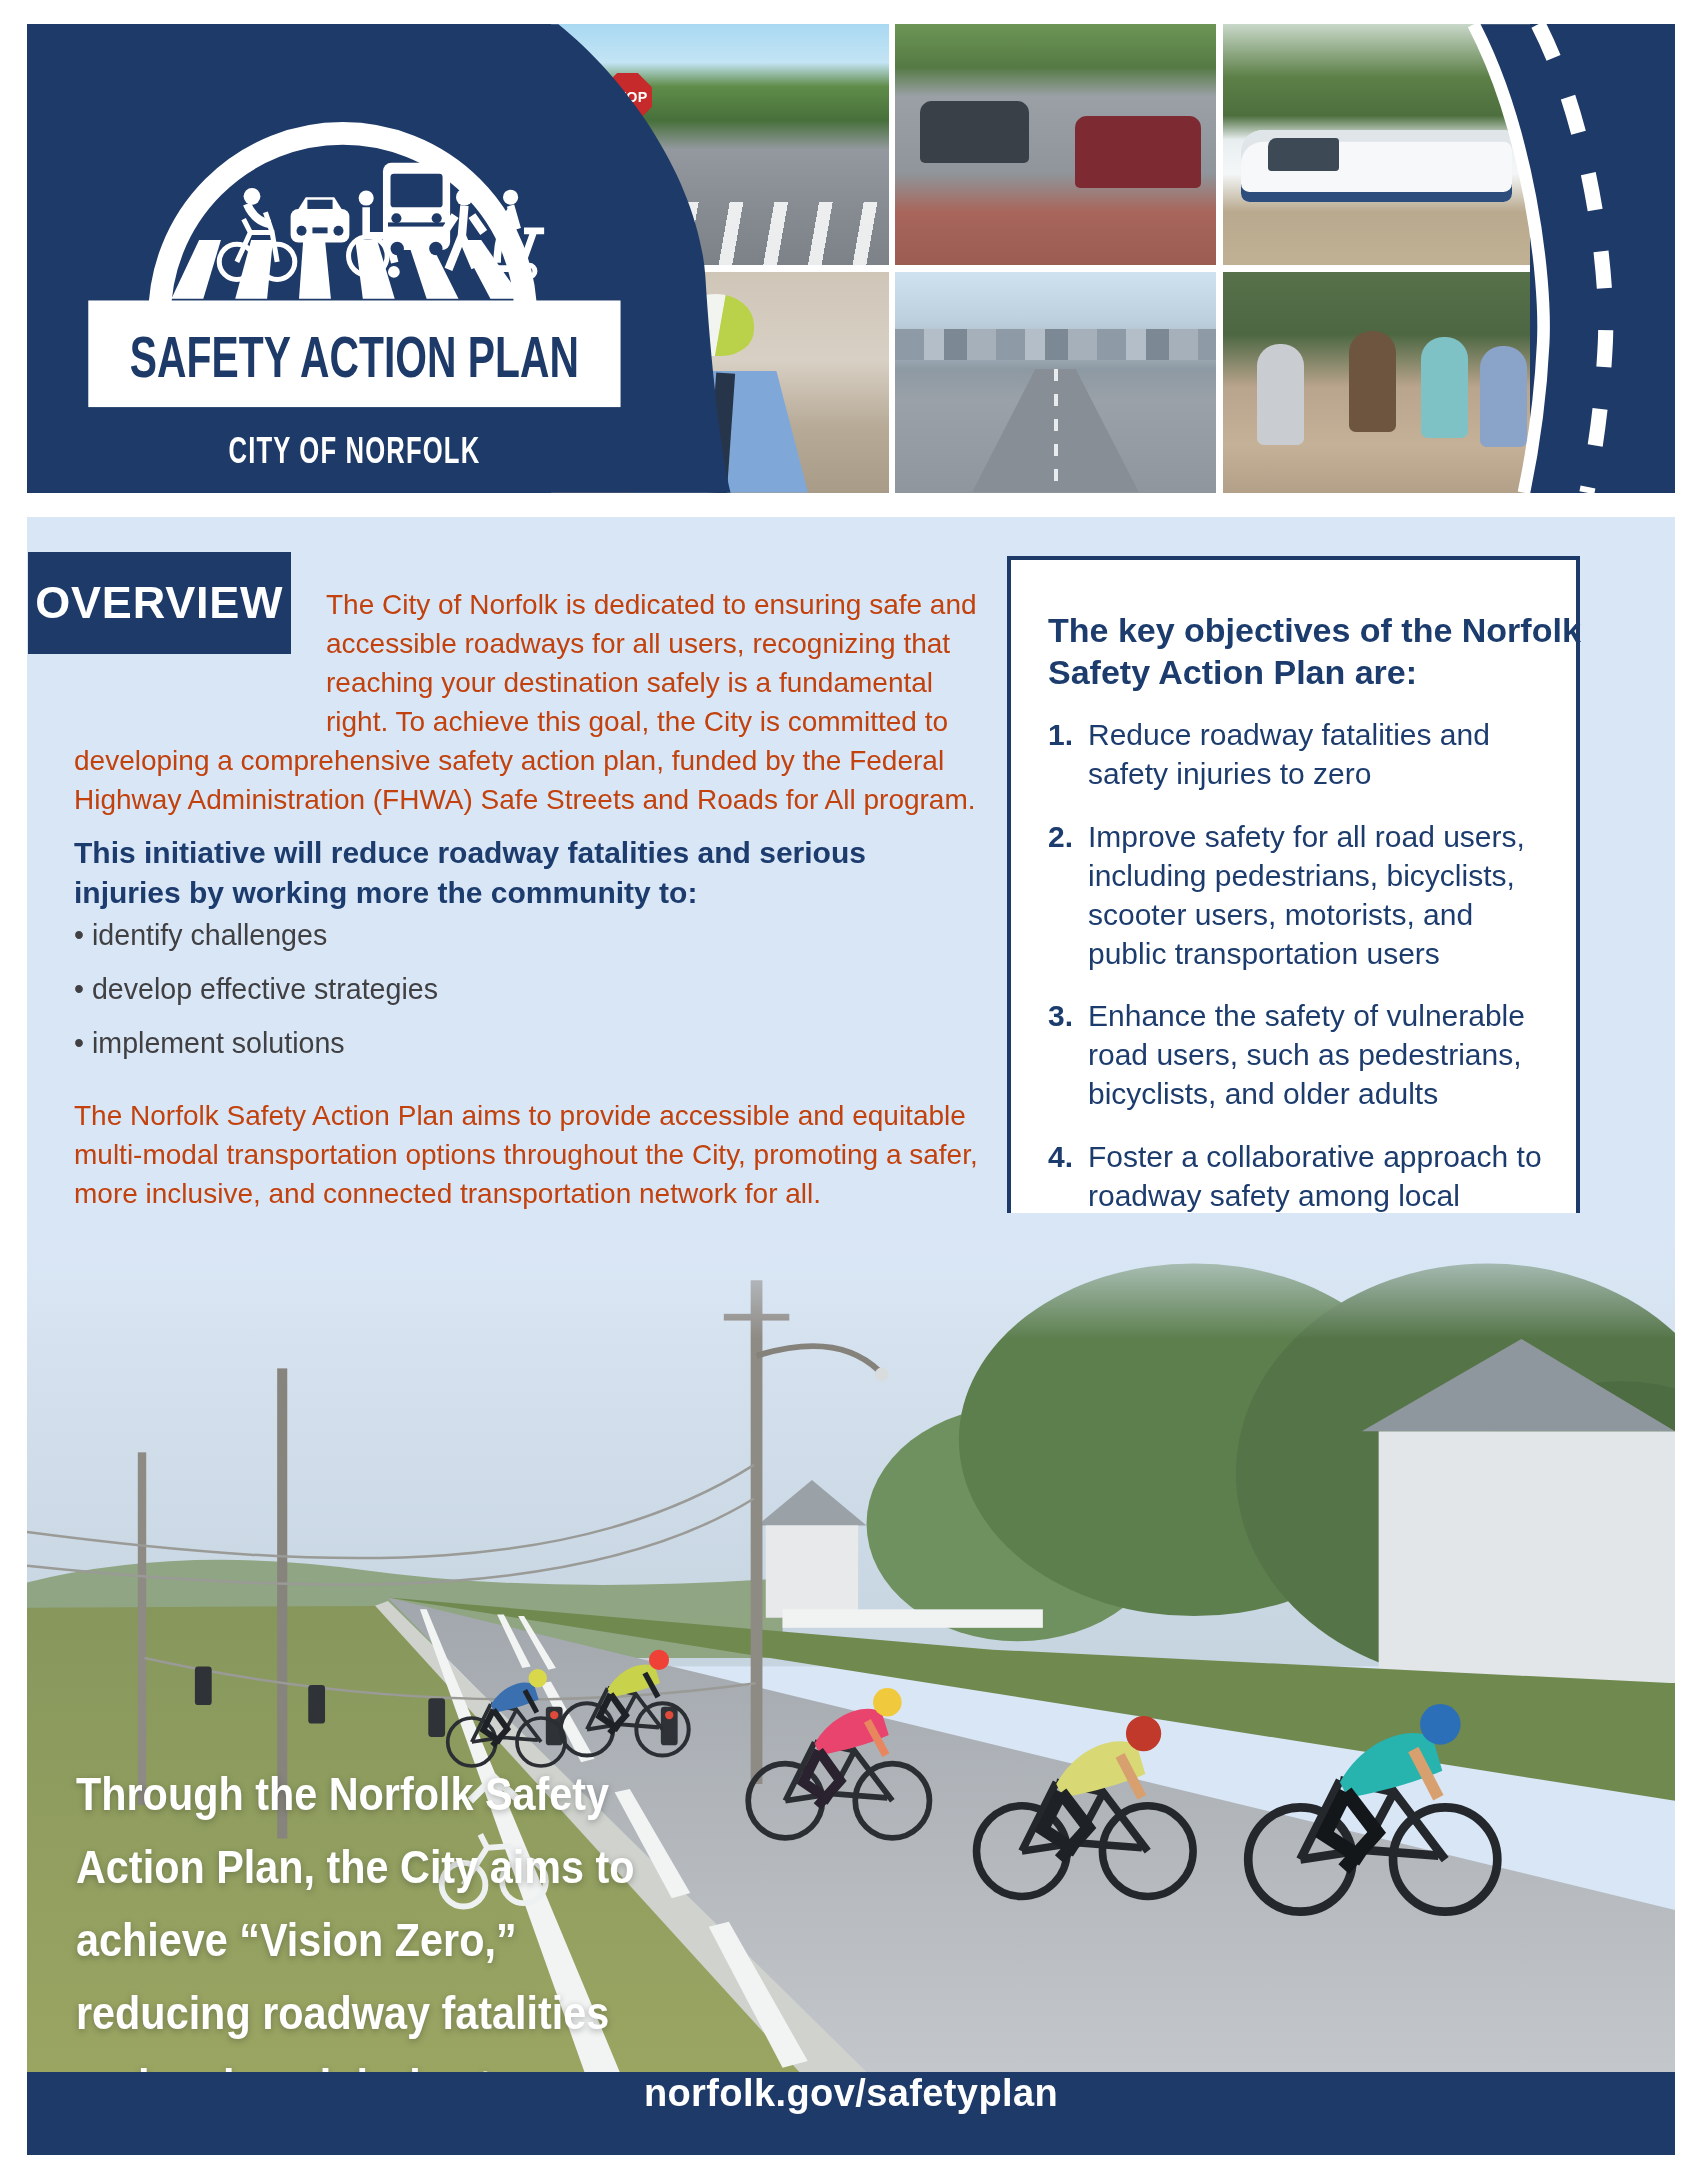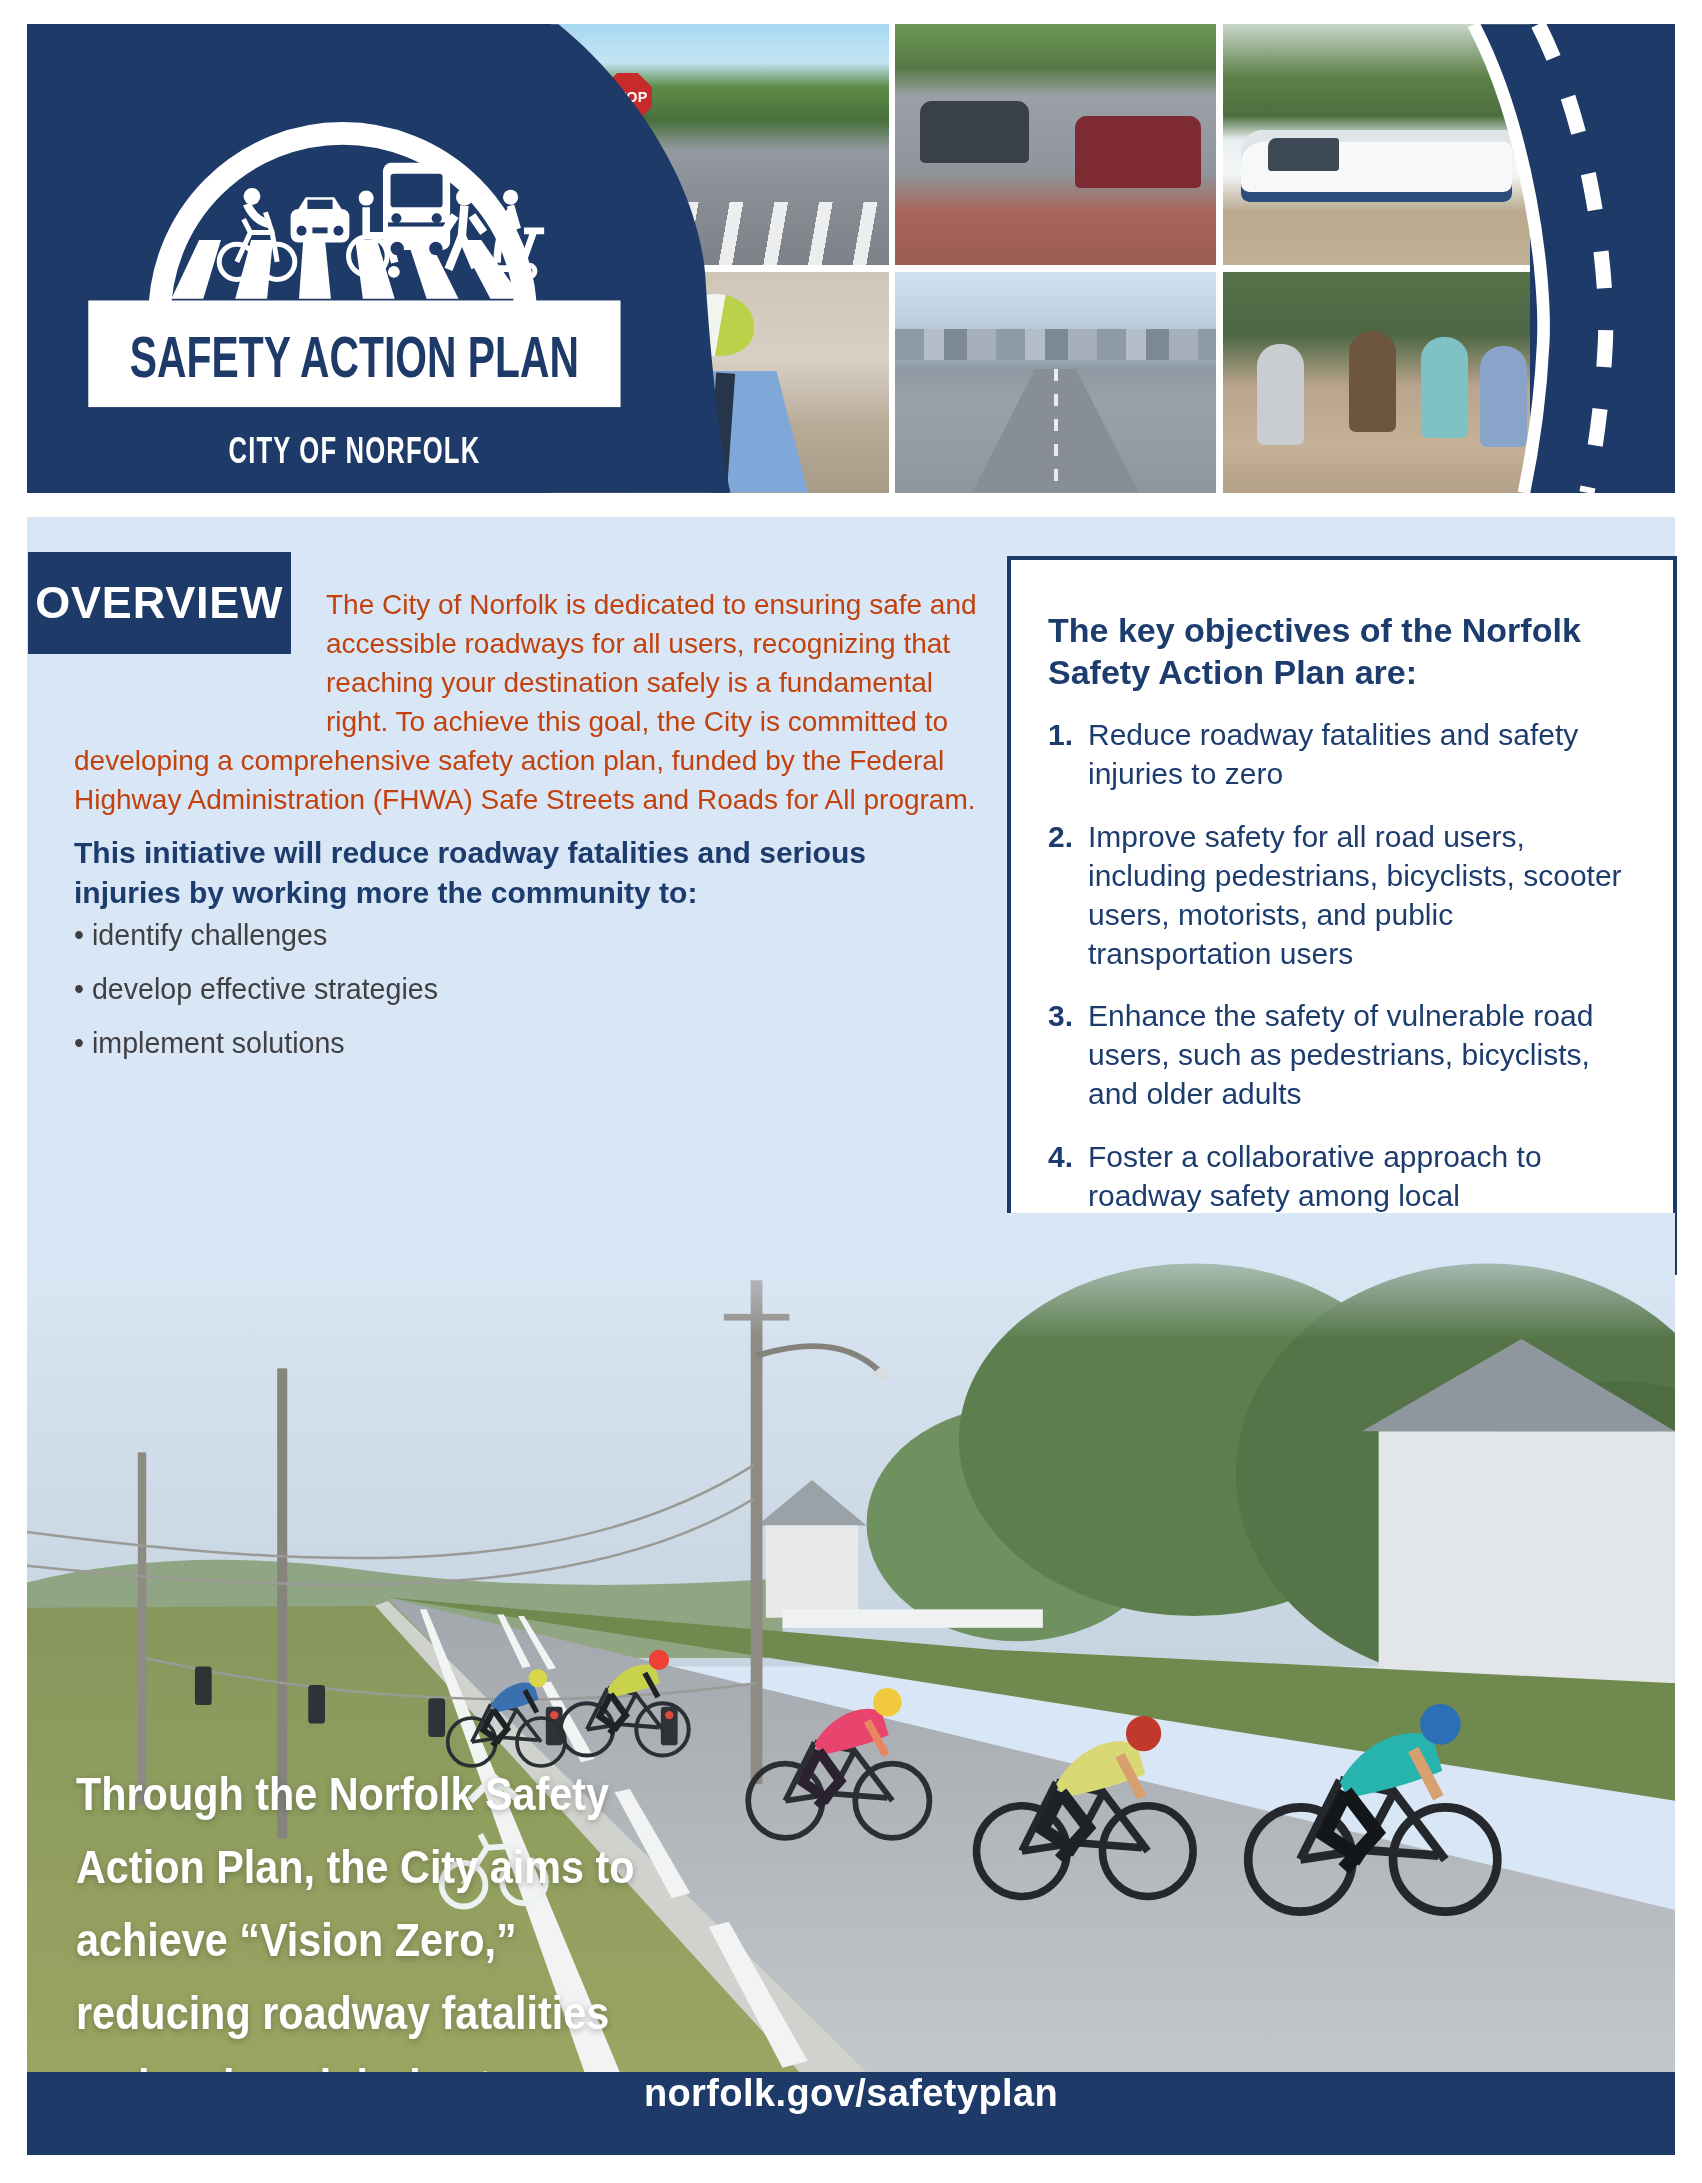--- a/index.html
+++ b/index.html
@@ -67,21 +67,21 @@
   .para{position:absolute;color:#c2410c;font-size:28px;line-height:39px;}
   .para-1{left:47px;top:40px;width:907px;}
   .wrap-spacer{float:left;width:252px;height:118px;}
   .init-heading{position:absolute;left:47px;top:316px;width:873px;color:#1d3c6e;font-weight:bold;
     font-size:30px;line-height:40px;}
   .bullet-list{position:absolute;left:47px;top:401px;margin:0;padding:0;list-style:none;}
   .bullet-list li{color:#404043;font-size:28.6px;line-height:34px;margin-bottom:20px;}
   .bullet-list li::before{content:"• ";}
   .para-2{left:47px;top:551px;width:911px;}
 
-  .objectives-box{position:absolute;left:980px;top:39px;width:670px;height:719px;background:#ffffff;
+  .objectives-box{position:absolute;left:980px;top:39px;width:573px;height:719px;background:#ffffff;
     border:4.2px solid #1e3a68;box-sizing:border-box;padding:49px 34px 25px 37px;}
   .objectives-heading{color:#1d3c6e;font-weight:bold;font-size:34px;line-height:42px;width:537px;margin:0 0 22px 0;}
   .objectives-list{margin:0;padding:0;list-style:none;}
   .objectives-list li{display:flex;margin-bottom:23.5px;}
   .obj-num{flex:0 0 40px;color:#1d3c6e;font-weight:bold;font-size:30px;line-height:39px;}
   .obj-text{color:#1d3c6e;font-size:30px;line-height:39px;}
 
   
   .photo-area{position:absolute;left:0;top:696px;width:1648px;height:859px;overflow:hidden;}
   .photo-svg{position:absolute;left:0;top:0;}
@@ -217,20 +217,21 @@
     <p class="para para-1"><span class="wrap-spacer"></span><span>The City of Norfolk is dedicated to ensuring safe and accessible roadways for all users, recognizing that reaching your destination safely is a fundamental right. To achieve this goal, the City is committed to developing a comprehensive safety action plan, funded by the Federal Highway Administration (FHWA) Safe Streets and Roads for All program.</span></p>
 
     <div class="init-heading">This initiative will reduce roadway fatalities and serious injuries by working more the community to:</div>
 
     <ul class="bullet-list">
       <li><span>identify challenges</span></li>
       <li><span>develop effective strategies</span></li>
       <li><span>implement solutions</span></li>
     </ul>
 
+    <p class="para para-2">The Norfolk Safety Action Plan aims to provide accessible and equitable multi-modal transportation options throughout the City, promoting a safer, more inclusive, and connected transportation network for all.</p>
 
     <div class="objectives-box">
       <h2 class="objectives-heading">The key objectives of the Norfolk Safety Action Plan are:</h2>
       <ol class="objectives-list">
         <li>
           <span class="obj-num">1.</span>
           <span class="obj-text">Reduce roadway fatalities and safety injuries to zero</span>
         </li>
         <li>
           <span class="obj-num">2.</span>

